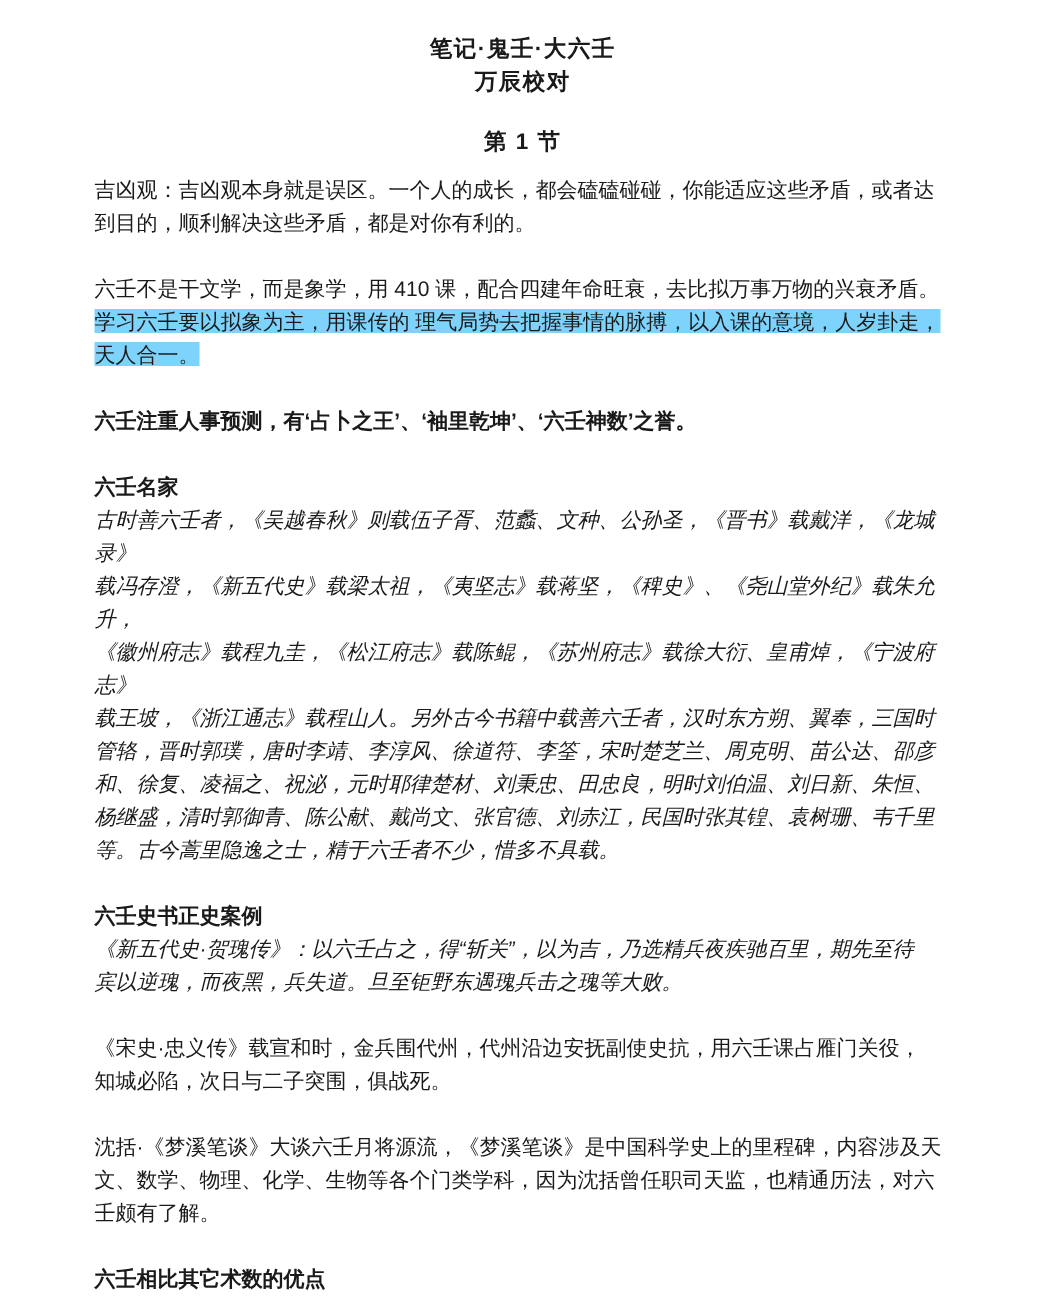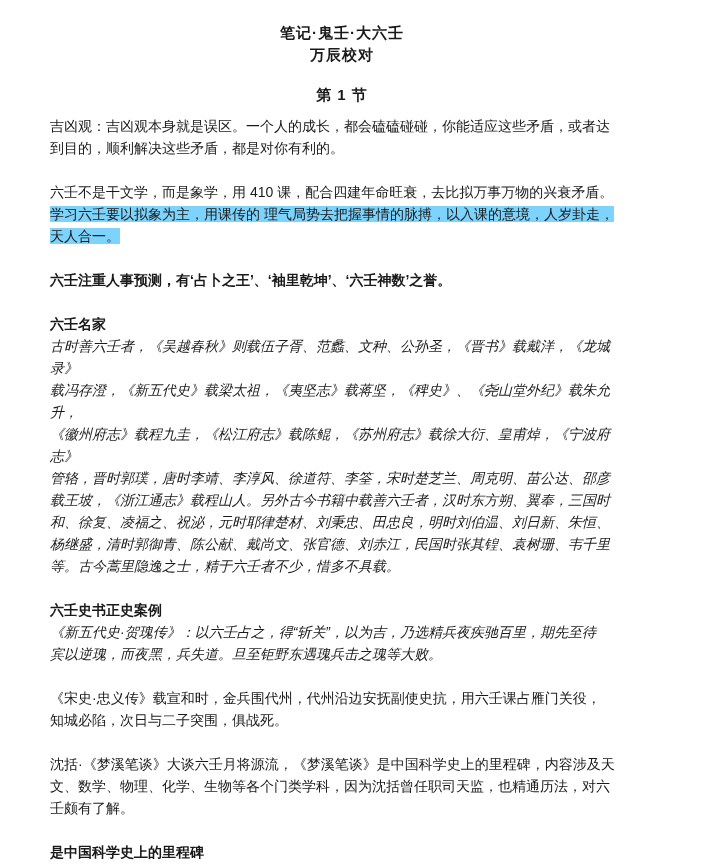--- a/index.html
+++ b/index.html
@@ -12,21 +12,21 @@
     height: 864px;
     overflow: hidden;
     font-family: "Liberation Sans", sans-serif;
     color: #1a1a1a;
     -webkit-font-smoothing: antialiased;
   }
   .page {
     box-sizing: border-box;
     width: 692px;
     height: 864px;
-    padding: 22px 58px 0 50px;
+    padding: 22px 58px 0 63px;
   }
   .doc-header {
     text-align: center;
     font-size: 15px;
     line-height: 22px;
     font-weight: bold;
   }
   .doc-title { letter-spacing: 1px; }
   .doc-subtitle { letter-spacing: 1px; }
   .section-title {
@@ -77,22 +77,22 @@
       <div class="block bold-para">
         <div class="line"><span class="">六壬注重人事预测，有‘占卜之王’、‘袖里乾坤’、‘六壬神数’之誉。</span></div>
       </div>
       <div class="block heading">
         <div class="line"><span class="">六壬名家</span></div>
       </div>
       <div class="block para">
         <div class="line"><span class="">古时善六壬者，《吴越春秋》则载伍子胥、范蠡、文种、公孙圣，《晋书》载戴洋，《龙城录》</span></div>
         <div class="line"><span class="">载冯存澄，《新五代史》载梁太祖，《夷坚志》载蒋坚，《稗史》、《尧山堂外纪》载朱允升，</span></div>
         <div class="line"><span class="">《徽州府志》载程九圭，《松江府志》载陈鲲，《苏州府志》载徐大衍、皇甫焯，《宁波府志》</span></div>
+        <div class="line"><span class="">载王坡，《浙江通志》载程山人。另外古今书籍中载善六壬者，汉时东方朔、翼奉，三国时</span></div>
         <div class="line"><span class="">管辂，晋时郭璞，唐时李靖、李淳风、徐道符、李筌，宋时楚芝兰、周克明、苗公达、邵彦</span></div>
-        <div class="line"><span class="">载王坡，《浙江通志》载程山人。另外古今书籍中载善六壬者，汉时东方朔、翼奉，三国时</span></div>
         <div class="line"><span class="">和、徐复、凌福之、祝泌，元时耶律楚材、刘秉忠、田忠良，明时刘伯温、刘日新、朱恒、</span></div>
         <div class="line"><span class="">杨继盛，清时郭御青、陈公献、戴尚文、张官德、刘赤江，民国时张其锽、袁树珊、韦千里</span></div>
         <div class="line"><span class="">等。古今蒿里隐逸之士，精于六壬者不少，惜多不具载。</span></div>
       </div>
       <div class="block heading">
         <div class="line"><span class="">六壬史书正史案例</span></div>
       </div>
       <div class="block para">
         <div class="line"><span class="">《新五代史·贺瑰传》：以六壬占之，得“斩关”，以为吉，乃选精兵夜疾驰百里，期先至待</span></div>
         <div class="line"><span class="">宾以逆瑰，而夜黑，兵失道。旦至钜野东遇瑰兵击之瑰等大败。</span></div>
@@ -100,19 +100,19 @@
       <div class="block para">
         <div class="line"><span class="">《宋史·忠义传》载宣和时，金兵围代州，代州沿边安抚副使史抗，用六壬课占雁门关役，</span></div>
         <div class="line"><span class="">知城必陷，次日与二子突围，俱战死。</span></div>
       </div>
       <div class="block para">
         <div class="line"><span class="">沈括·《梦溪笔谈》大谈六壬月将源流，《梦溪笔谈》是中国科学史上的里程碑，内容涉及天</span></div>
         <div class="line"><span class="">文、数学、物理、化学、生物等各个门类学科，因为沈括曾任职司天监，也精通历法，对六</span></div>
         <div class="line"><span class="">壬颇有了解。</span></div>
       </div>
       <div class="block heading">
-        <div class="line"><span class="">是中国科学史上的里程碑</span></div>
+        <div class="line"><span class="">六壬相比其它术数的优点</span></div>
       </div>
       <div class="block para">
         <div class="line"><span class="hl">六壬以干支布四课，以四课对应现状，以三传对应事情变化，时间线上来龙去脉尽显其中。</span></div>
       </div>
     </div>
 </div>
 
 </body></html>

